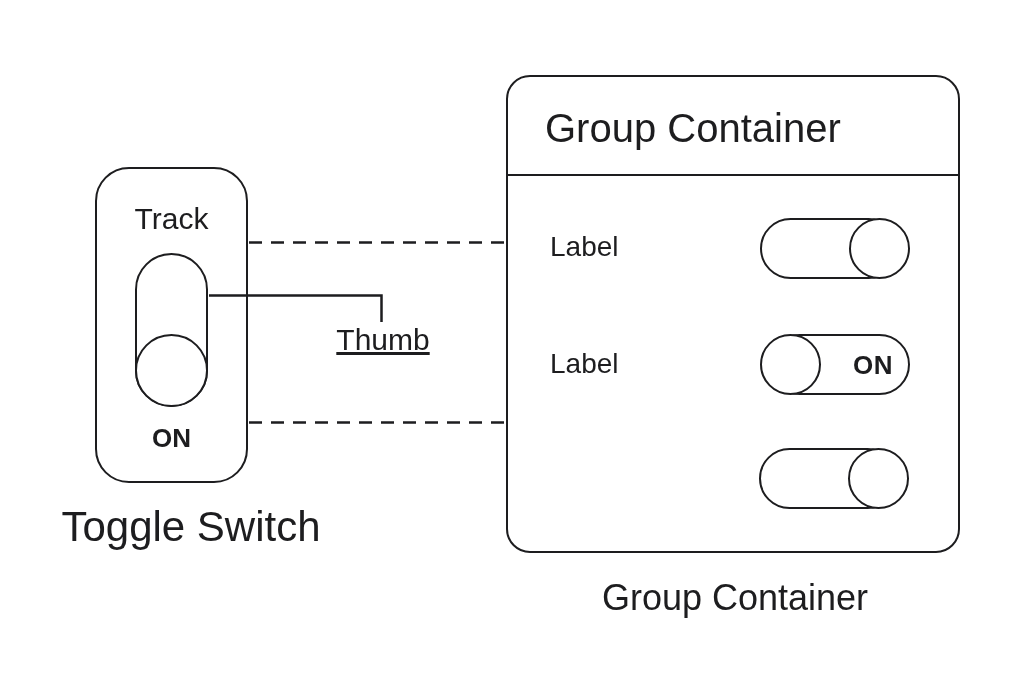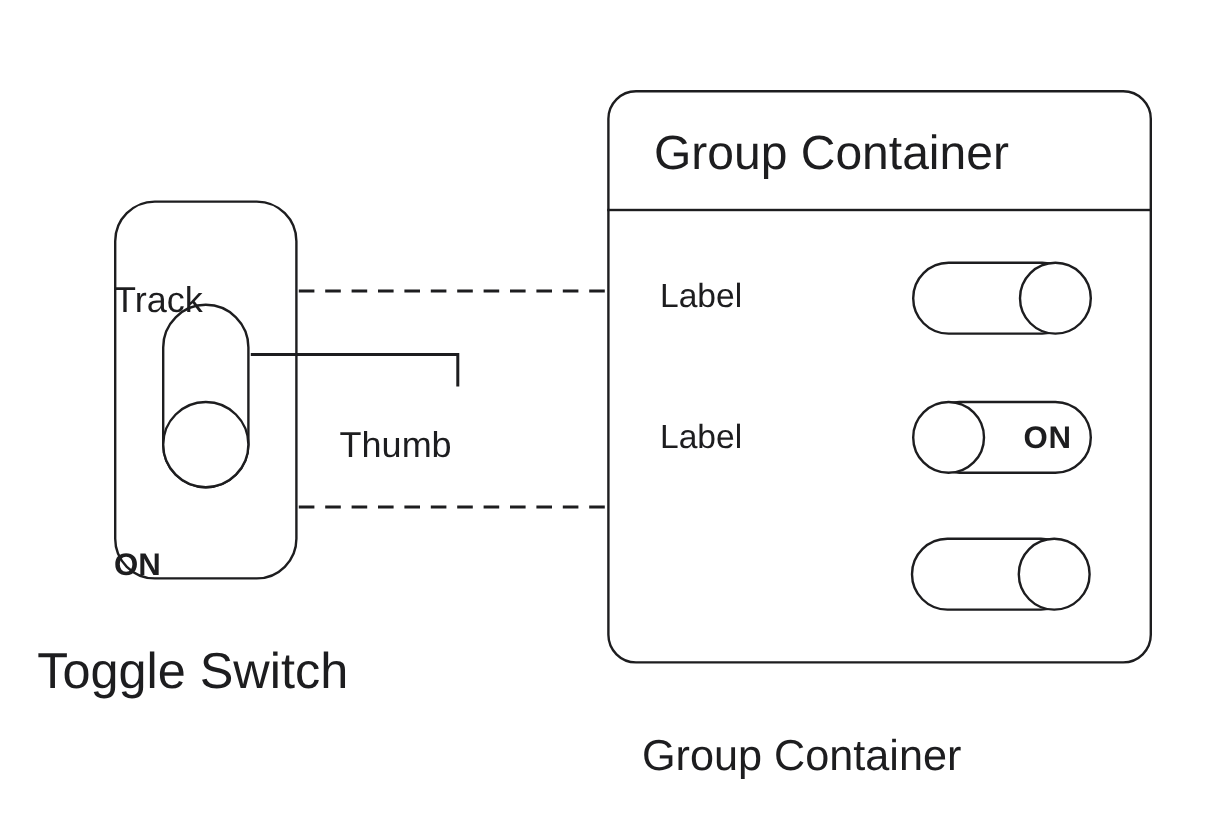--- a/index.html
+++ b/index.html
@@ -6,38 +6,38 @@
   *{ box-sizing:border-box; margin:0; padding:0; }
   html,body{ background:var(--bg); }
   body{ font-family:"Liberation Sans", sans-serif; color:var(--ink); }
   .stage{
     position:relative; width:1024px; height:683px;
     background:var(--bg); overflow:hidden;
   }
   .stage svg.connectors{ position:absolute; inset:0; }
 
   .txt{ position:absolute; color:var(--ink); white-space:nowrap; }
-  .center{ text-align:left;margin-top:32px; }
+  .center{ text-align:center; }
 
   
   .anatomy-rect{
     position:absolute; left:95px; top:167px; width:153px; height:316px;
     border:2.5px solid var(--ink); border-radius:34px; background:transparent;
   }
   .track-pill{
     position:absolute; left:135px; top:253px; width:73px; height:154px;
     border:2.5px solid var(--ink); border-radius:37px; background:transparent;
   }
   .thumb-circle{
     position:absolute; left:135px; top:334px; width:73px; height:73px;
     border:2.5px solid var(--ink); border-radius:50%; background:var(--bg);
   }
   .track-label{ left:95px; width:153px; top:203px; font-size:30px; line-height:32px; }
   .on-label{ left:95px; width:153px; top:424px; font-size:26px; line-height:28px; font-weight:700; }
-  .thumb-label{ left:283px; width:200px; top:324px; font-size:30px; line-height:32px; }
+  .thumb-label{ left:283px; width:200px; top:324px; font-size:30px; line-height:32px;text-decoration:underline; }
   .caption-left{ left:31px; width:320px; top:507px; font-size:42px; line-height:40px; }
 
   
   .group-rect{
     position:absolute; left:506px; top:75px; width:454px; height:478px;
     border:2.5px solid var(--ink); border-radius:24px; background:transparent;
   }
   .group-divider{
     position:absolute; left:506px; top:173.5px; width:454px; height:0;
     border-top:2.5px solid var(--ink);

